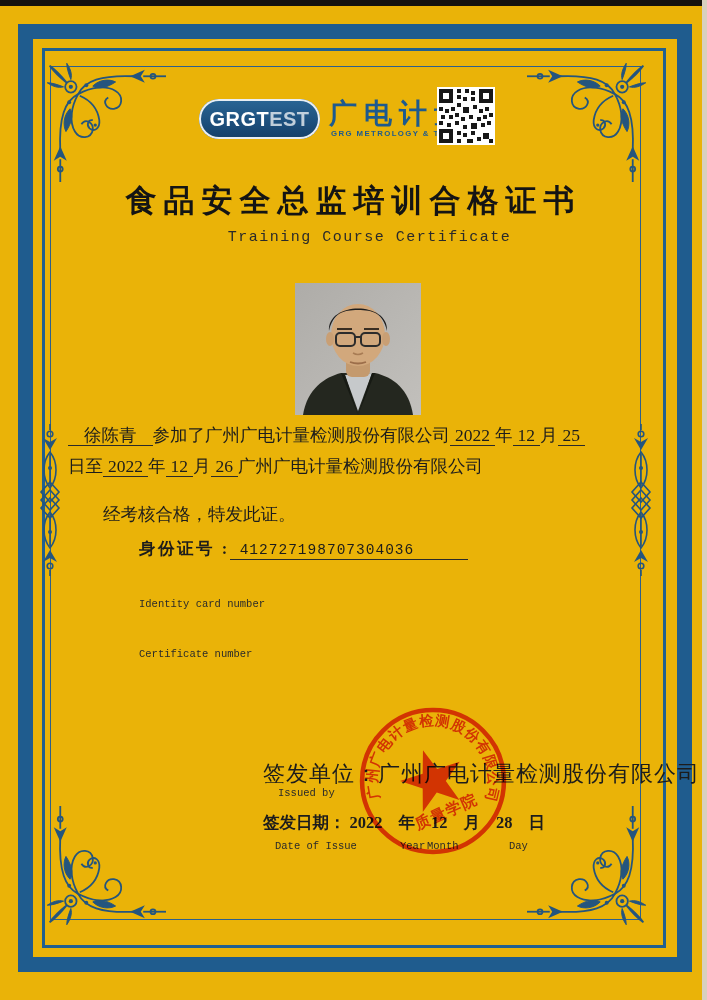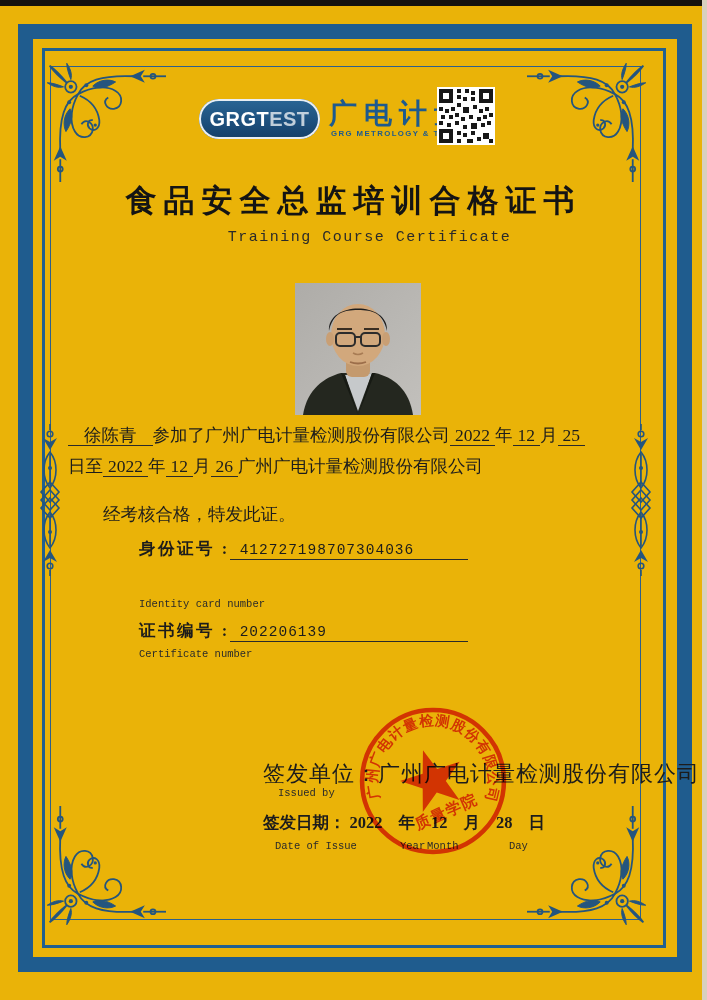--- a/index.html
+++ b/index.html
@@ -309,24 +309,20 @@
     <span>日至</span><span class="u">2022</span><span>年</span><span class="u">12</span><span>月</span><span class="u">26</span><span>广州广电计量检测股份有限公司</span>
   </div>
   <div class="exam-line">经考核合格，特发此证。</div>
 
   <div class="field-row" style="top:538px;justify-content:space-between;">
     <span class="lbl">身份证号 :</span>
     <span class="val">412727198707304036</span>
   </div>
   <div class="field-en" style="top:598px;">Identity card number</div>
 
-  <div class="field-row" style="top:620px;">
-    <span class="lbl">证书编号 :</span>
-    <span class="val">202206139</span>
-  </div>
   <div class="field-en" style="top:648px;">Certificate number</div>
 
   <div class="issuer-row">
     <span>签发单位：</span><span>广州广电计量检测股份有限公司</span>
   </div>
   <div class="issued-by">Issued by</div>
 
   <div class="date-row">
     <span>签发日期：</span><span class="dv">2022</span><span class="du">年</span><span class="du">12</span><span class="du">月</span><span class="du">28</span><span class="du">日</span>
   </div>

